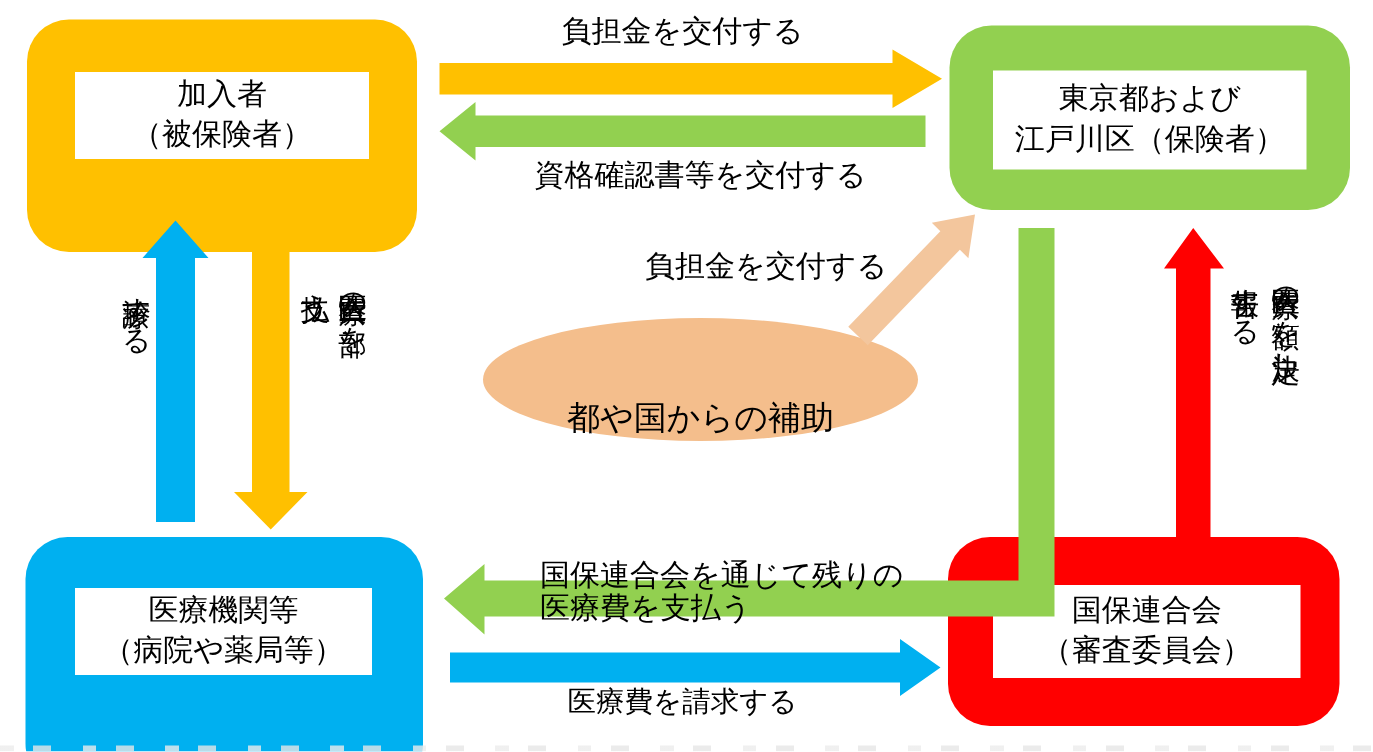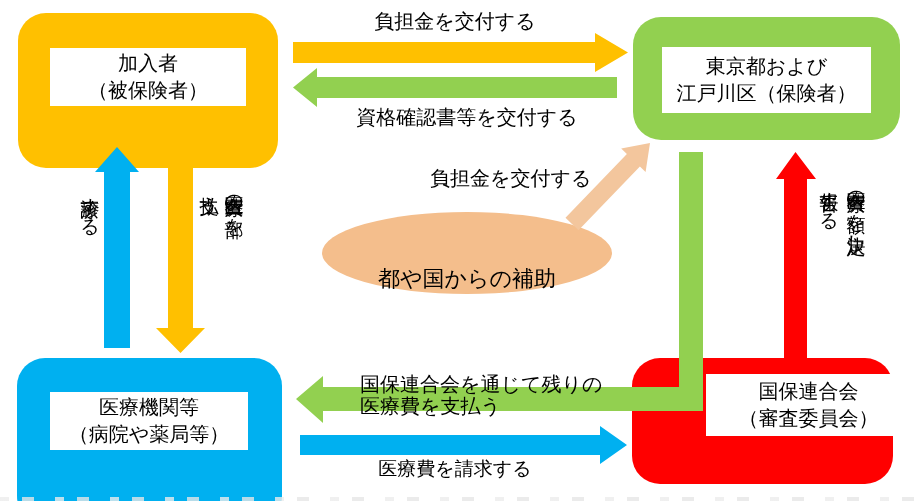--- a/index.html
+++ b/index.html
@@ -98,21 +98,21 @@
   </div>
 
   <div class="node" style="left: 17px; top: 358px; width: 265px; height: 166px; background-color: rgb(0, 176, 240);">
     <div class="node-panel" style="left:33px; top:34px; width:198px; height:58px;">
       <div class="node-label">医療機関等
 （病院や薬局等）</div>
     </div>
   </div>
 
   <div class="node" style="left: 632px; top: 358px; width: 261px; height: 126px; background-color: rgb(255, 0, 0);">
-    <div class="node-panel" style="left:30px; top:16px; width:205px; height:62px;margin-left:44px;">
+    <div class="node-panel" style="left:30px; top:32px; width:205px; height:62px;">
       <div class="node-label">国保連合会
 （審査委員会）</div>
     </div>
   </div>
 
   <div id="subsidy-ellipse" style="background-color: rgb(244, 190, 140); align-items: flex-end;">
     <div id="subsidy-label">都や国からの補助</div>
   </div>
 
   <svg id="arrows-layer" viewBox="0 0 915 501" xmlns="http://www.w3.org/2000/svg">

